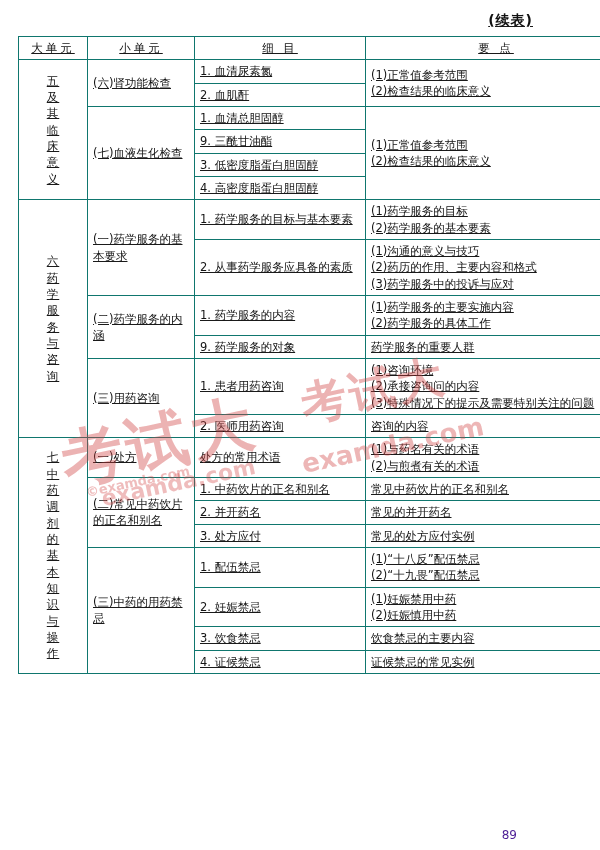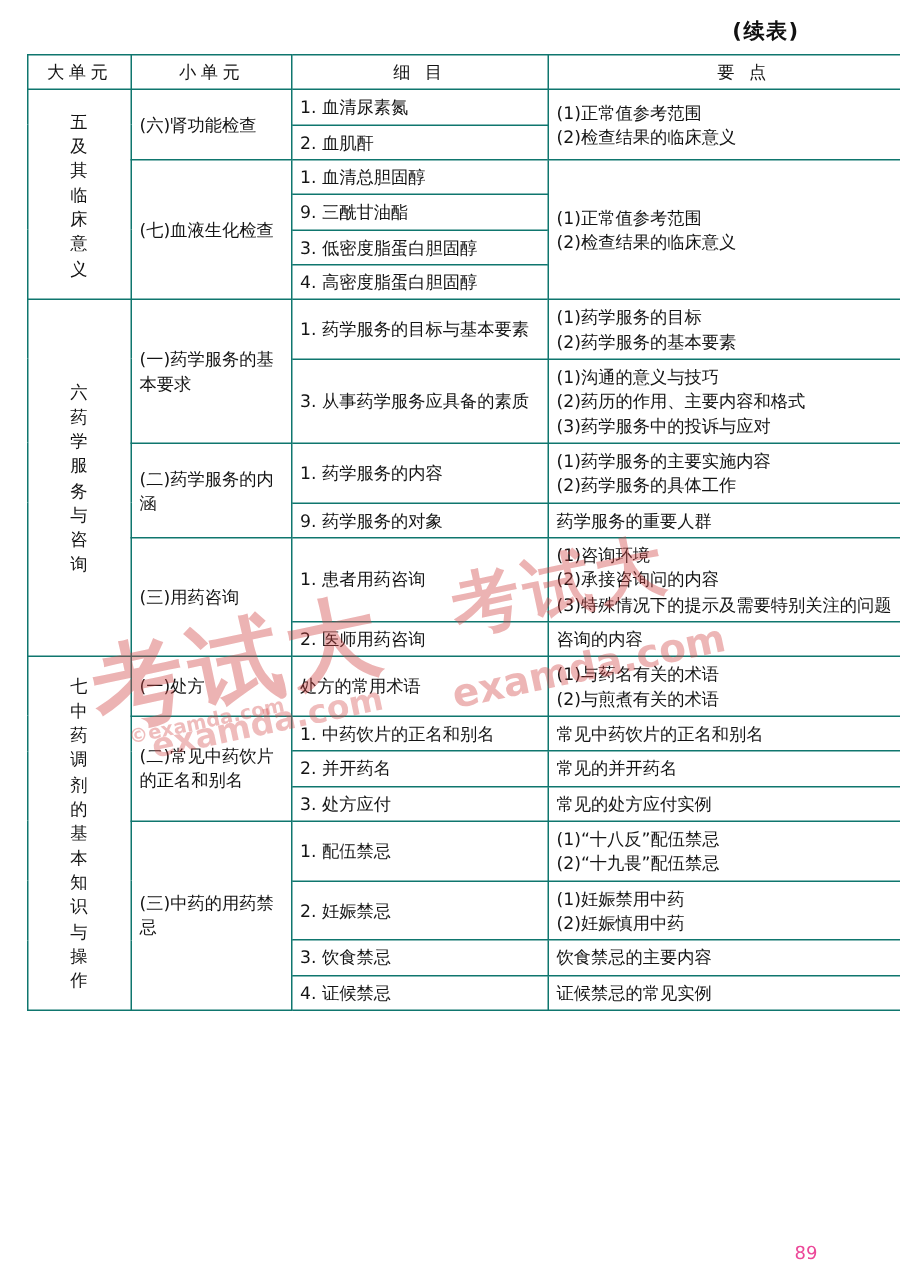--- a/index.html
+++ b/index.html
@@ -14,20 +14,21 @@
     color: #1a1a1a;
     position: relative;
     overflow: hidden;
   }
   .page {
     position: relative;
     width: 553px;
     height: 850px;
     box-sizing: border-box;
     padding: 10px 8px 0 18px;
+    text-decoration: underline;
   }
   .cont-label {
     text-align: right;
     font-size: 14px;
     letter-spacing: 1px;
     margin: 2px 12px 6px 0;
     font-weight: bold;
     color: #111;
   }
   table.syllabus {
@@ -75,24 +76,24 @@
   }
   .detail-cell, .points-cell {
     font-size: 11.5px;
     line-height: 1.55;
   }
   .points-cell div, .detail-cell div {
     margin: 0;
   }
   .page-num {
     position: absolute;
-    right: 8px;
+    right: 36px;
     bottom: 8px;
     font-size: 12px;
-    color: #ec4899;
+    color: #4c1d95;
   }
   
   .wm {
     position: absolute;
     pointer-events: none;
     color: rgba(214, 74, 74, 0.45);
     font-weight: bold;
     white-space: nowrap;
     font-family: "DejaVu Sans", "Liberation Sans", sans-serif;
   }
@@ -203,21 +204,21 @@
           <span class="vline">询</span>
         </td>
         <td class="sub-cell center" rowspan="2">(一)药学服务的基本要求</td>
         <td class="detail-cell">1. 药学服务的目标与基本要素</td>
         <td class="points-cell">
           <div>(1)药学服务的目标</div>
           <div>(2)药学服务的基本要素</div>
         </td>
       </tr>
       <tr>
-        <td class="detail-cell">3. 从事药学服务应具备的素质</td>
+        <td class="detail-cell">2. 从事药学服务应具备的素质</td>
         <td class="points-cell">
           <div>(1)沟通的意义与技巧</div>
           <div>(2)药历的作用、主要内容和格式</div>
           <div>(3)药学服务中的投诉与应对</div>
         </td>
       </tr>
 
       <tr>
         <td class="sub-cell center" rowspan="2">(二)药学服务的内涵</td>
         <td class="detail-cell">1. 药学服务的内容</td>

